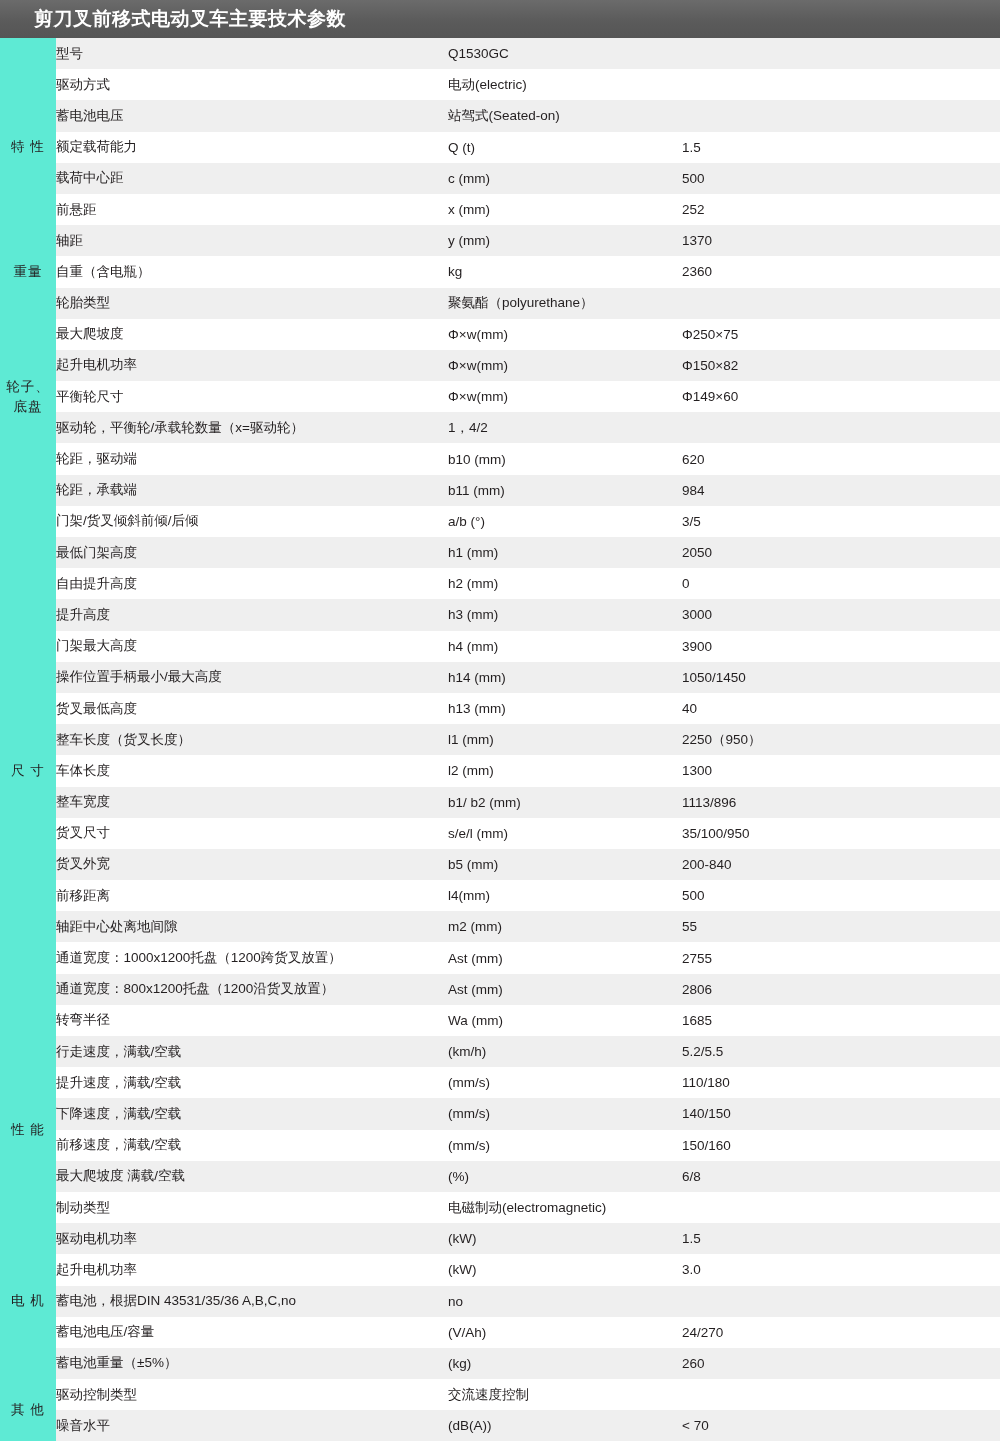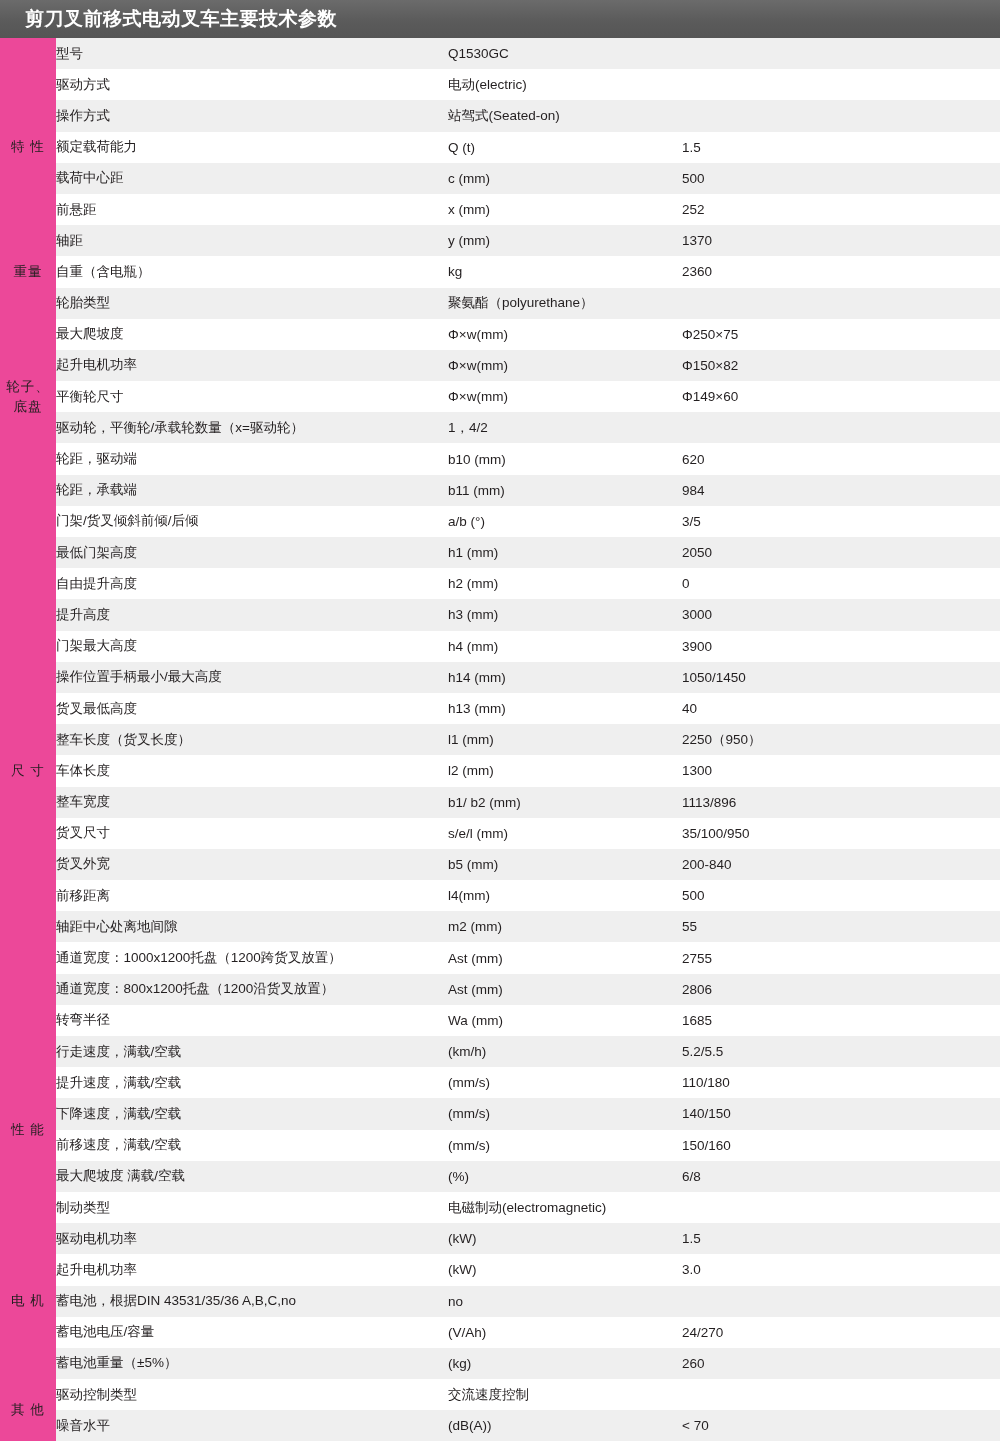--- a/index.html
+++ b/index.html
@@ -16,21 +16,21 @@
   .page {
     width: 1000px;
     position: relative;
   }
   
   .title-bar {
     height: 38px;
     background: linear-gradient(to bottom, #6b6b6b 0%, #5b5b5b 55%, #555555 100%);
     display: flex;
     align-items: center;
-    padding-left: 25px;
+    padding-left: 34px;
     box-sizing: border-box;
   }
   .title-bar .title-text {
     color: #ffffff;
     font-size: 19px;
     font-weight: bold;
     letter-spacing: 0.5px;
   }
   
   table.spec {
@@ -45,21 +45,21 @@
     padding: 0;
     vertical-align: middle;
   }
   
   col.c-group { width: 56px; }
   col.c-label { width: 392px; }
   col.c-unit  { width: 234px; }
   col.c-value { width: 318px; }
 
   td.group {
-    background: #ec4899;
+    background: #5eead4;
     text-align: center;
     font-size: 13.5px;
     color: #231f20;
     line-height: 1.45;
     letter-spacing: 1px;
   }
   td.label {
     padding-left: 18px;
     color: #231f20;
   }
@@ -98,21 +98,21 @@
         <tr class="odd">
           <td class="group" rowspan="7">特 性</td>
           <td class="label">型号</td>
           <td class="value wide" colspan="2">Q1530GC</td>
         </tr>
         <tr class="even">
           <td class="label">驱动方式</td>
           <td class="value wide" colspan="2">电动(electric)</td>
         </tr>
         <tr class="odd">
-          <td class="label">操作方式</td>
+          <td class="label">蓄电池电压</td>
           <td class="value wide" colspan="2">站驾式(Seated-on)</td>
         </tr>
         <tr class="even">
           <td class="label">额定载荷能力</td>
           <td class="unit">Q (t)</td>
           <td class="value">1.5</td>
         </tr>
         <tr class="odd">
           <td class="label">载荷中心距</td>
           <td class="unit">c (mm)</td>

